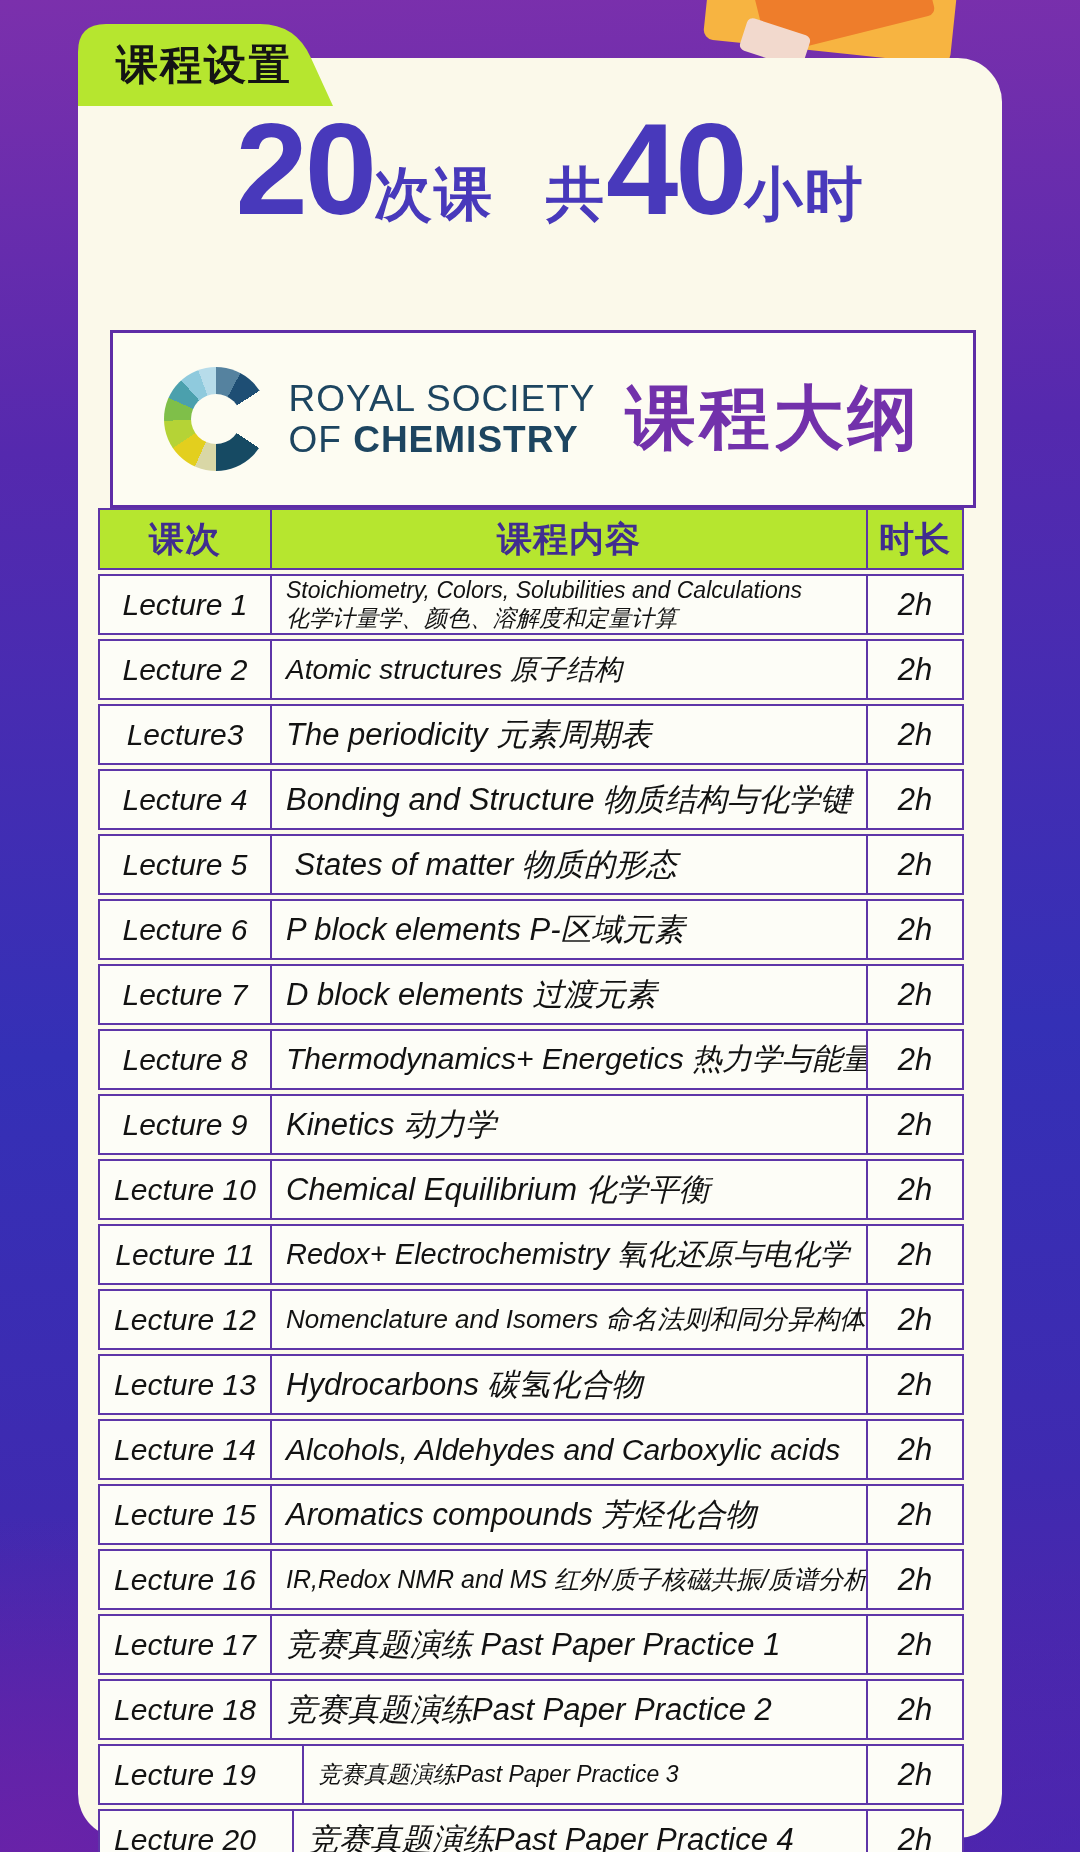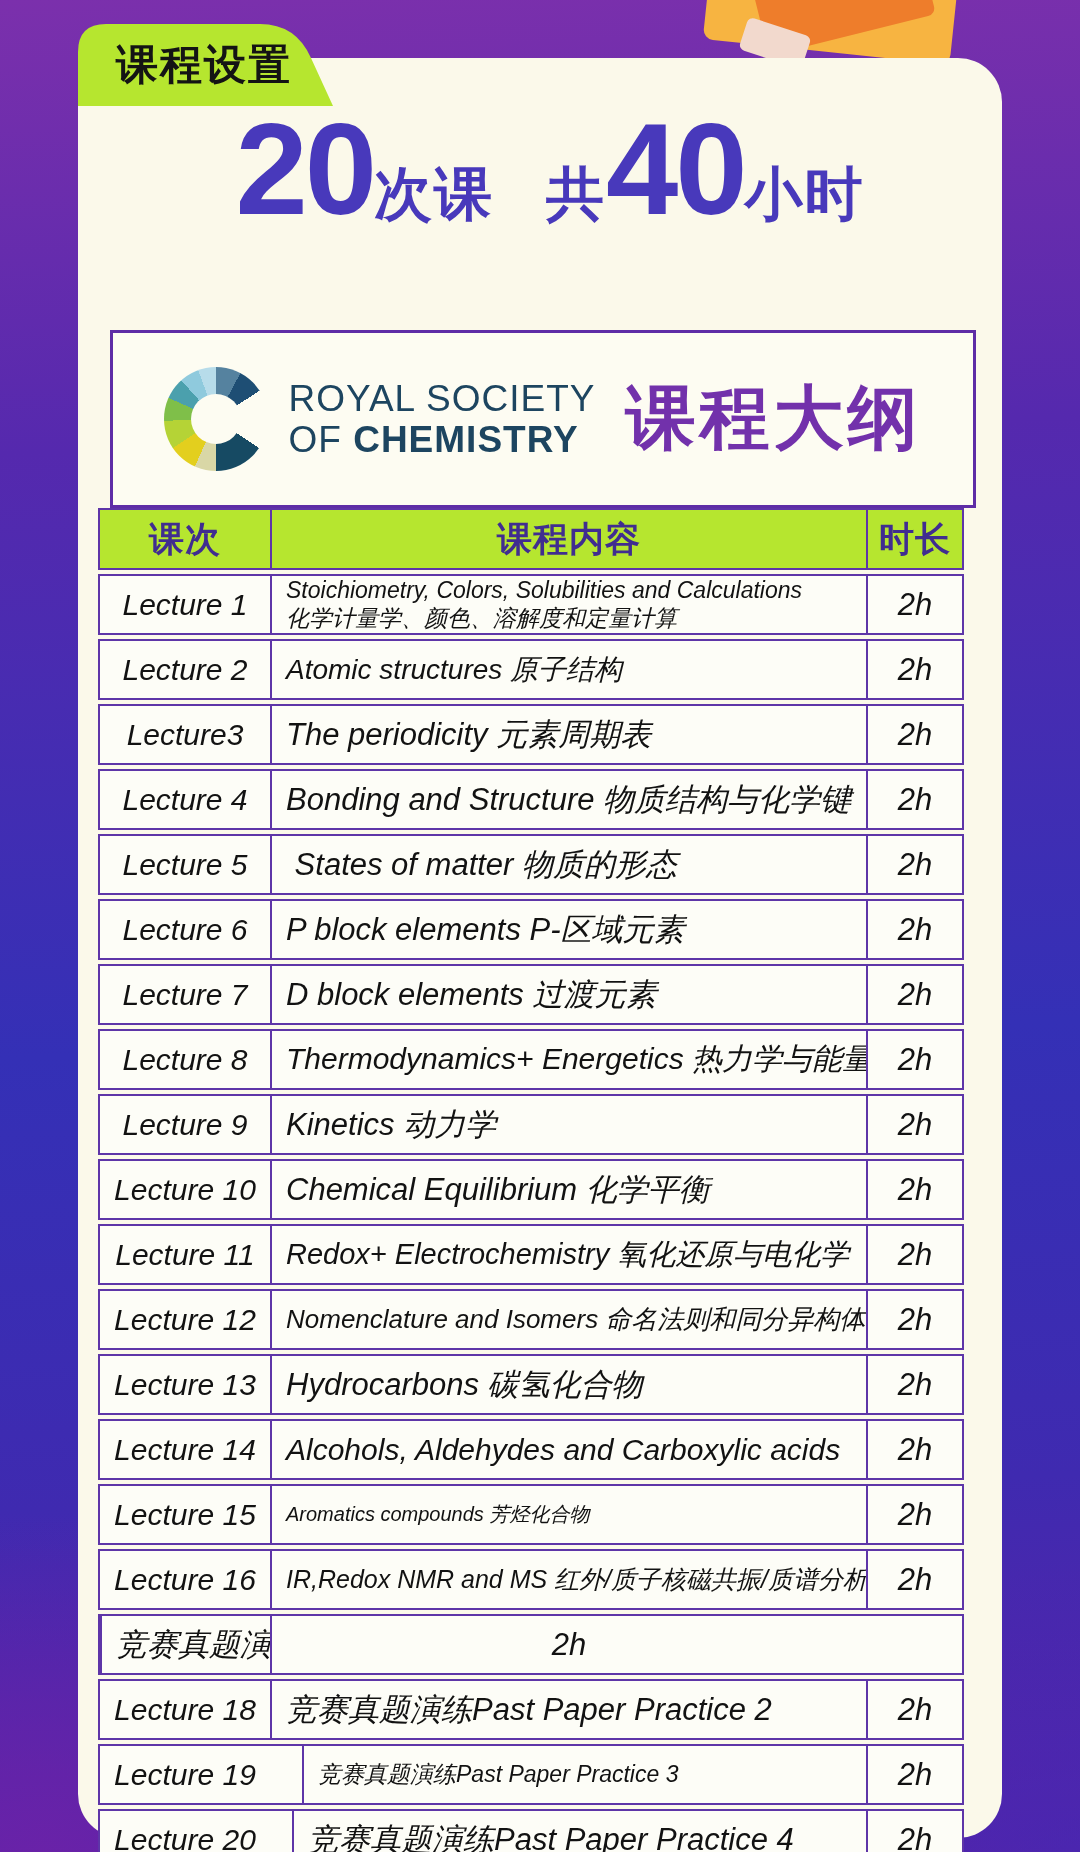--- a/index.html
+++ b/index.html
@@ -196,29 +196,30 @@
     <div class="cell content" style="font-size: 31px;">Hydrocarbons 碳氢化合物</div>
     <div class="cell duration">2h</div>
   </div>
     <div class="row">
     <div class="cell lecture">Lecture 14</div>
     <div class="cell content" style="font-size: 30px;">Alcohols, Aldehydes and Carboxylic acids</div>
     <div class="cell duration">2h</div>
   </div>
     <div class="row">
     <div class="cell lecture">Lecture 15</div>
-    <div class="cell content" style="font-size: 20px; text-align: right;">Aromatics compounds 芳烃化合物</div>
+    <div class="cell content" style="font-size: 31px; text-align: right;">Aromatics compounds 芳烃化合物</div>
     <div class="cell duration">2h</div>
   </div>
     <div class="row">
     <div class="cell lecture">Lecture 16</div>
     <div class="cell content" style="font-size: 25px;">IR,Redox NMR and MS 红外/质子核磁共振/质谱分析</div>
     <div class="cell duration">2h</div>
   </div>
     <div class="row">
+    <div class="cell lecture">Lecture 17</div>
     <div class="cell content" style="font-size: 31px;">竞赛真题演练 Past Paper Practice 1</div>
     <div class="cell duration">2h</div>
   </div>
     <div class="row">
     <div class="cell lecture">Lecture 18</div>
     <div class="cell content" style="font-size: 31px;">竞赛真题演练Past Paper Practice 2</div>
     <div class="cell duration">2h</div>
   </div>
     <div class="row">
     <div class="cell lecture">Lecture 19</div>

